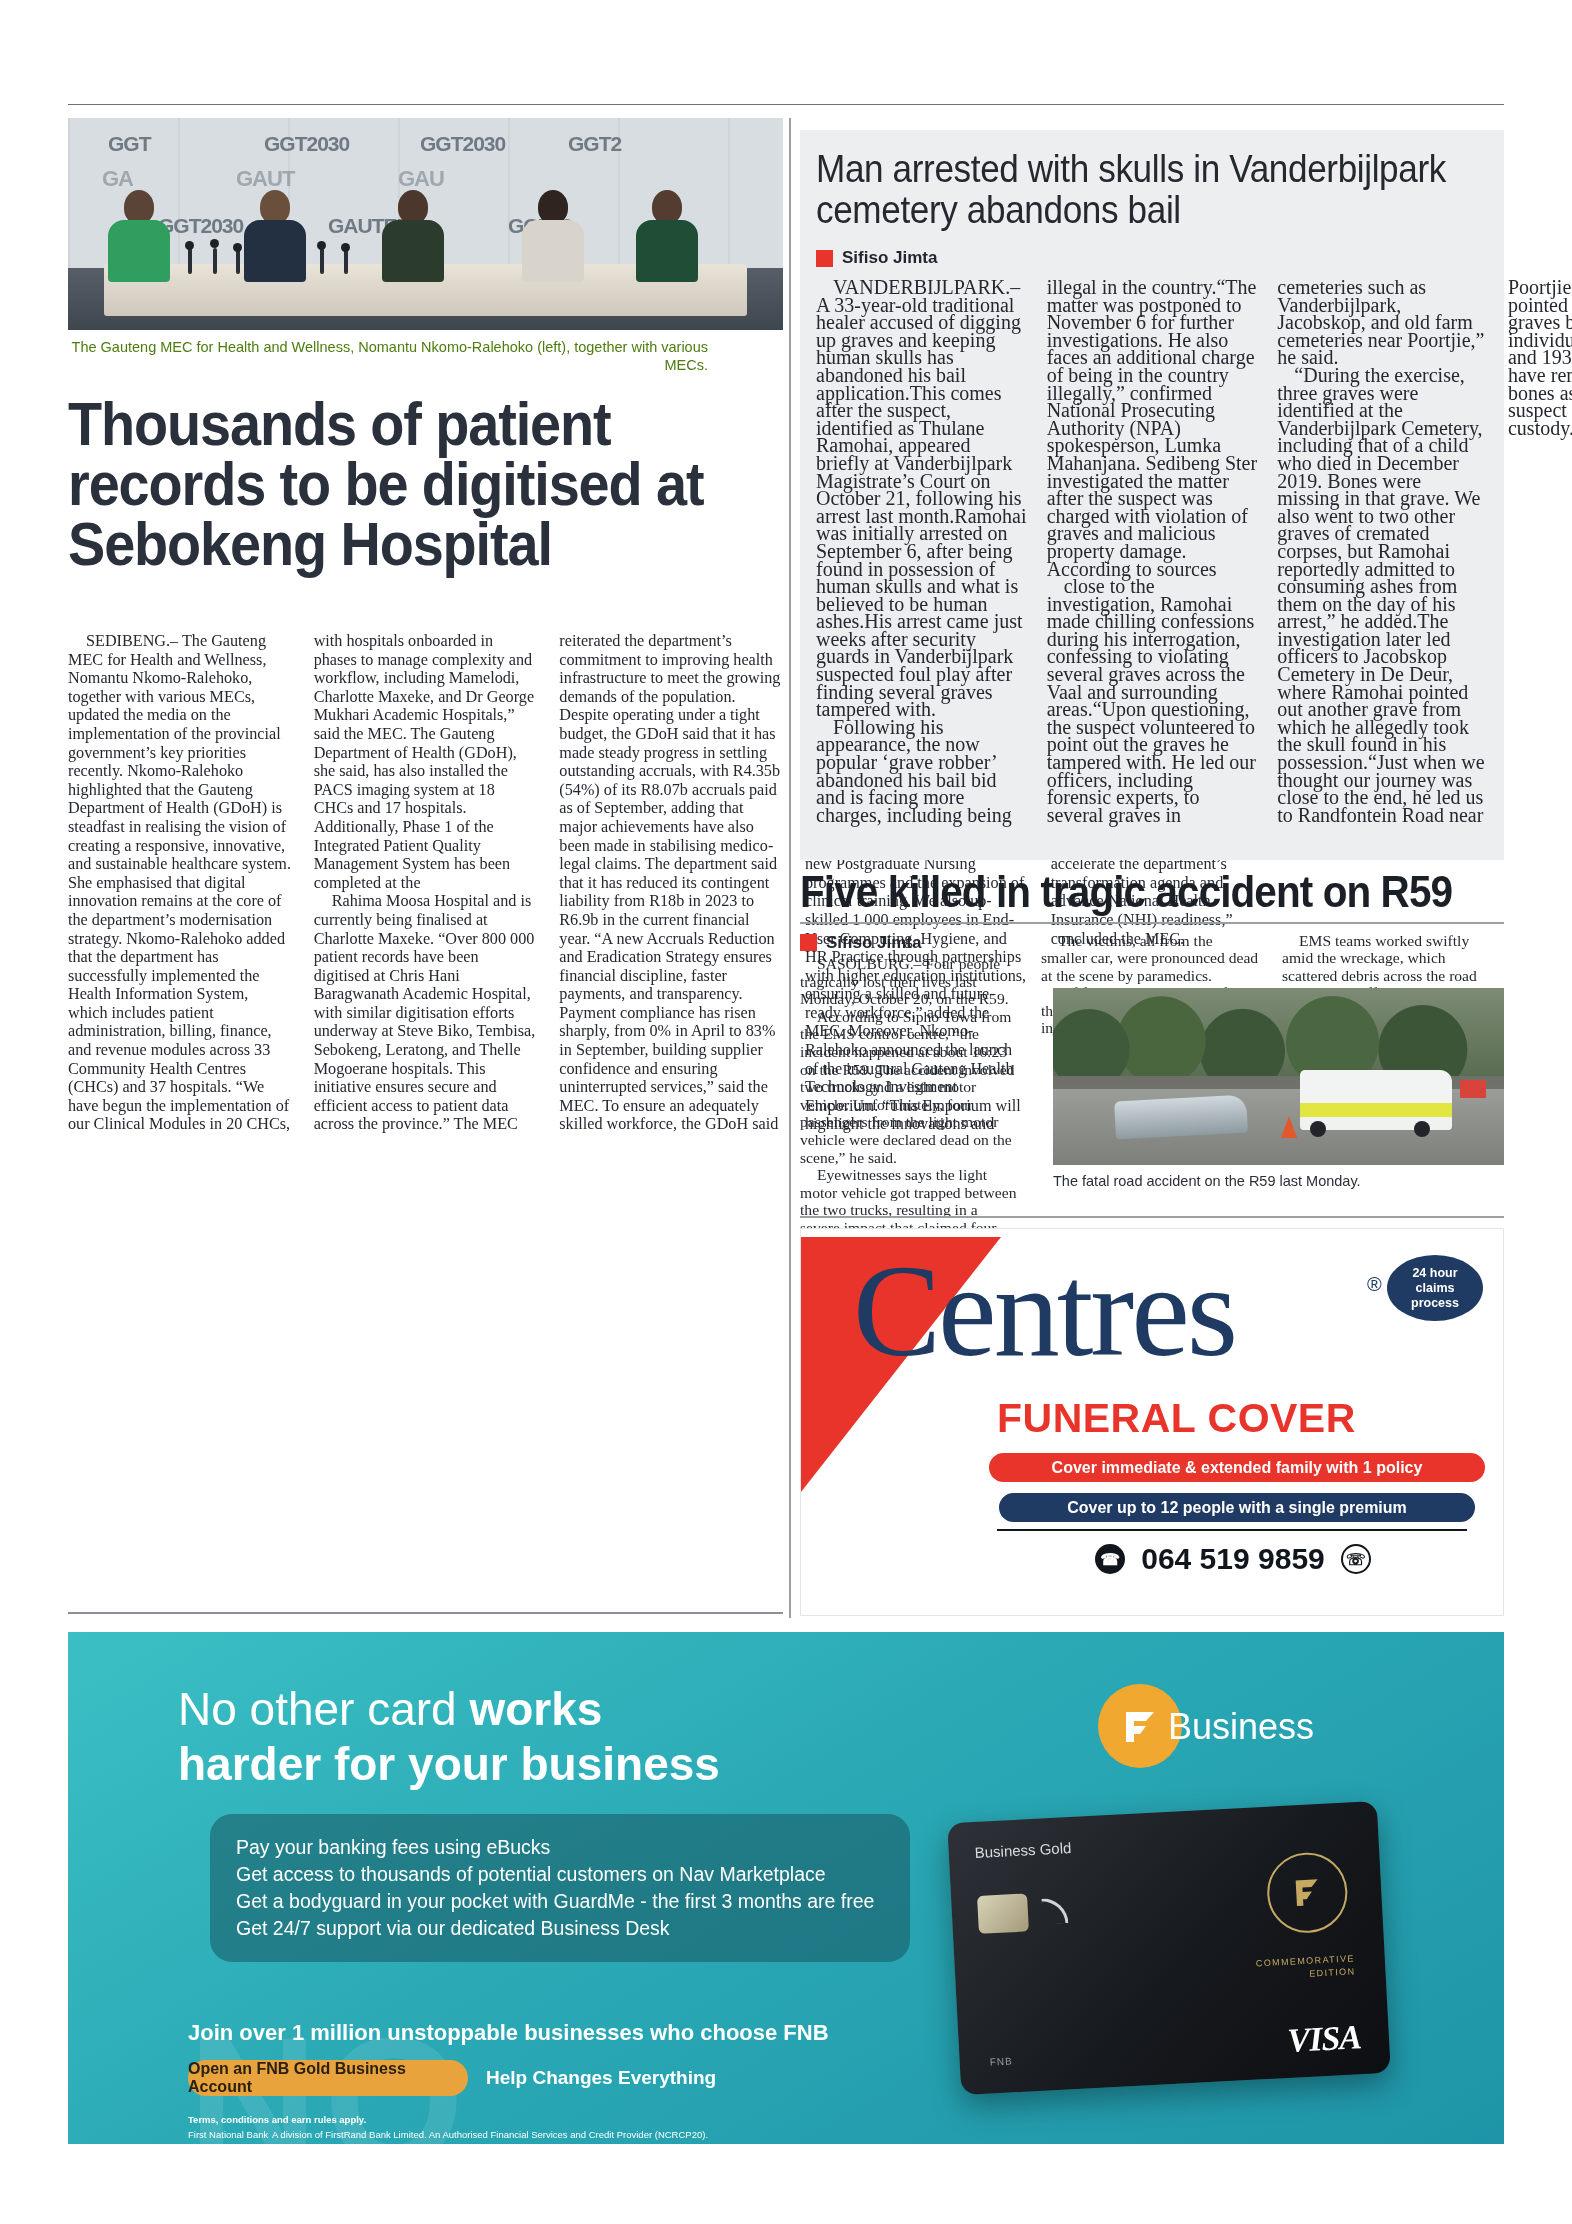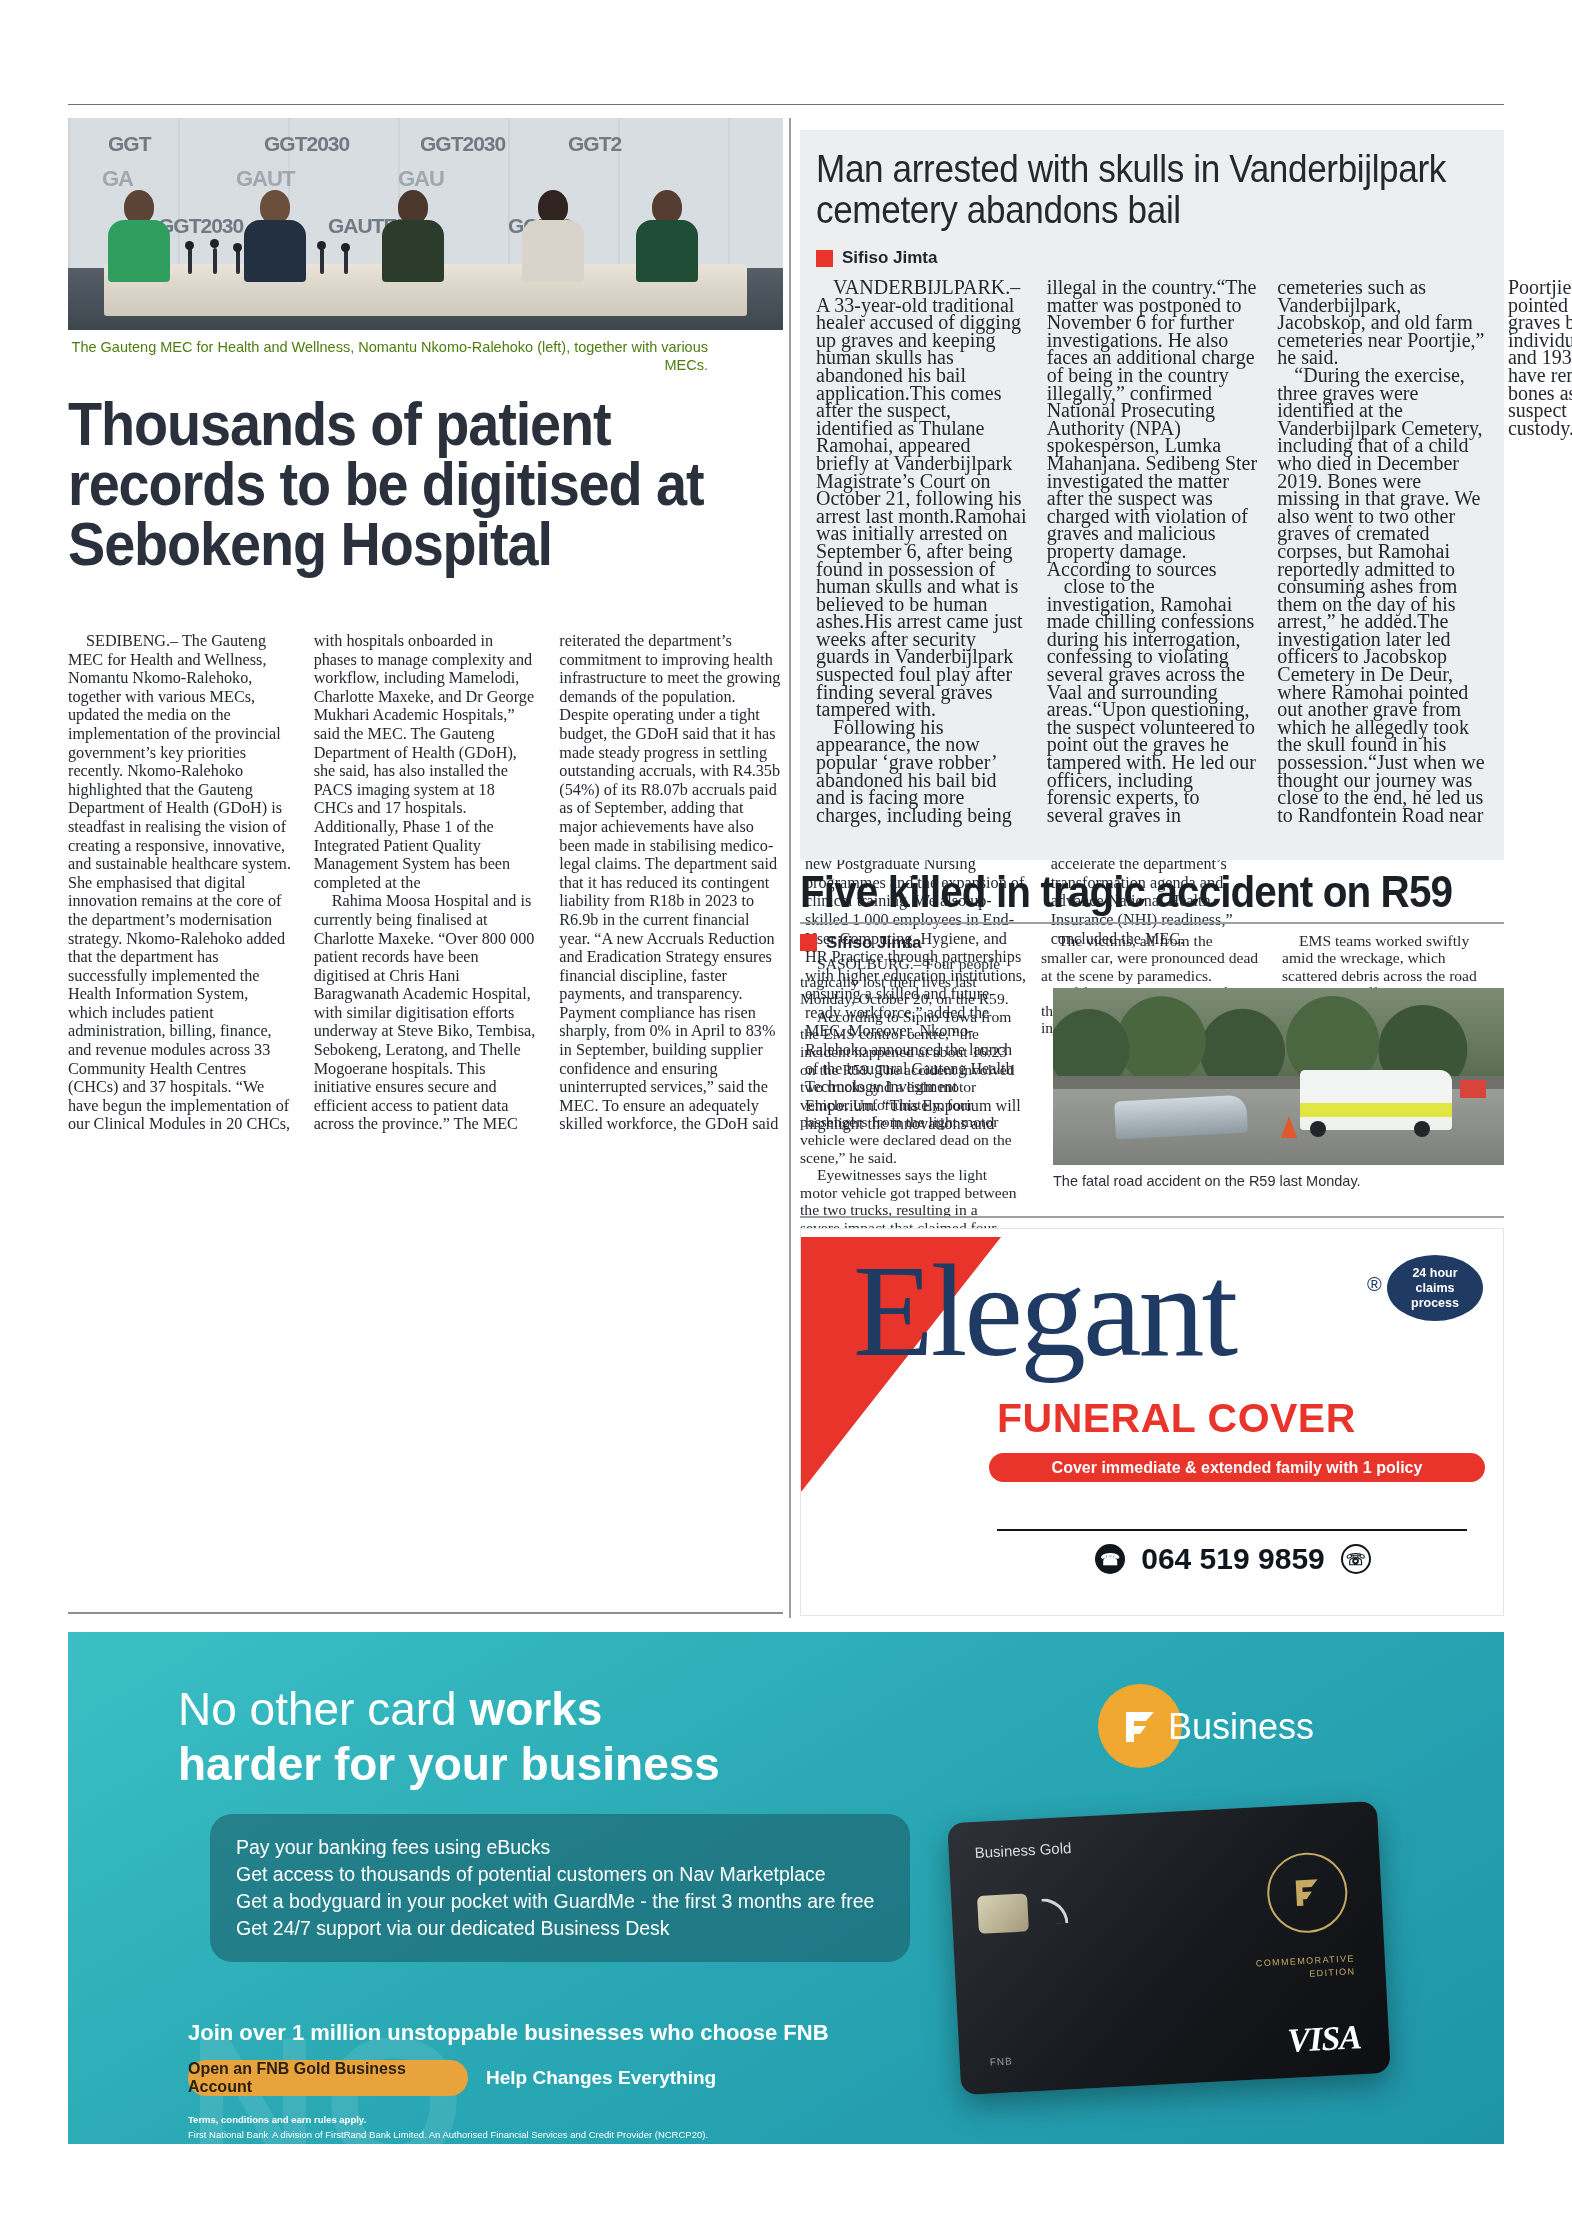--- a/index.html
+++ b/index.html
@@ -433,29 +433,30 @@
       <div class="amb"></div>
       <div class="cone"></div>
       <div class="flag"></div>
     </div>
     <div class="r59-cap">The fatal road accident on the R59 last Monday.</div>
   </div>
   <div class="hr-right"></div>
 
   <div class="elegant">
     <div class="el-tri"></div>
-    <div class="el-word">Elegant</div>
+    <div class="el-word">Centres</div>
     <div class="el-reg">®</div>
     <div class="el-badge">
       <span>24 hour</span>
       <span>claims</span>
       <span>process</span>
     </div>
     <div class="el-funeral">FUNERAL COVER</div>
     <div class="el-pill p1">Cover immediate &amp; extended family with 1 policy</div>
+    <div class="el-pill p2">Cover up to 12 people with a single premium</div>
     <div class="el-line"></div>
     <div class="el-phone">
       <span class="el-ico">☎</span>
       <span>064 519 9859</span>
       <span class="el-ico wa">☏</span>
     </div>
   </div>
 
   <div class="fnb">
     <div class="ghost">NO</div>

